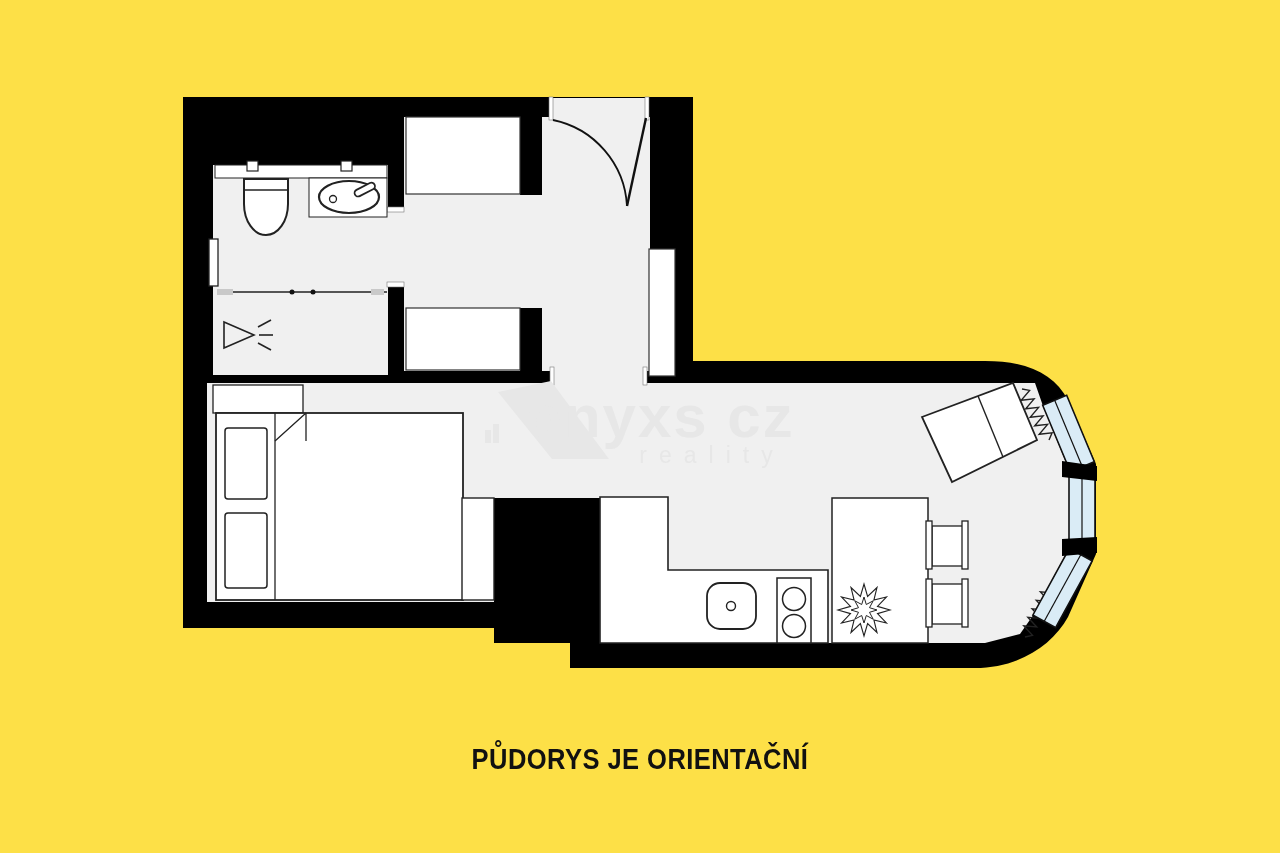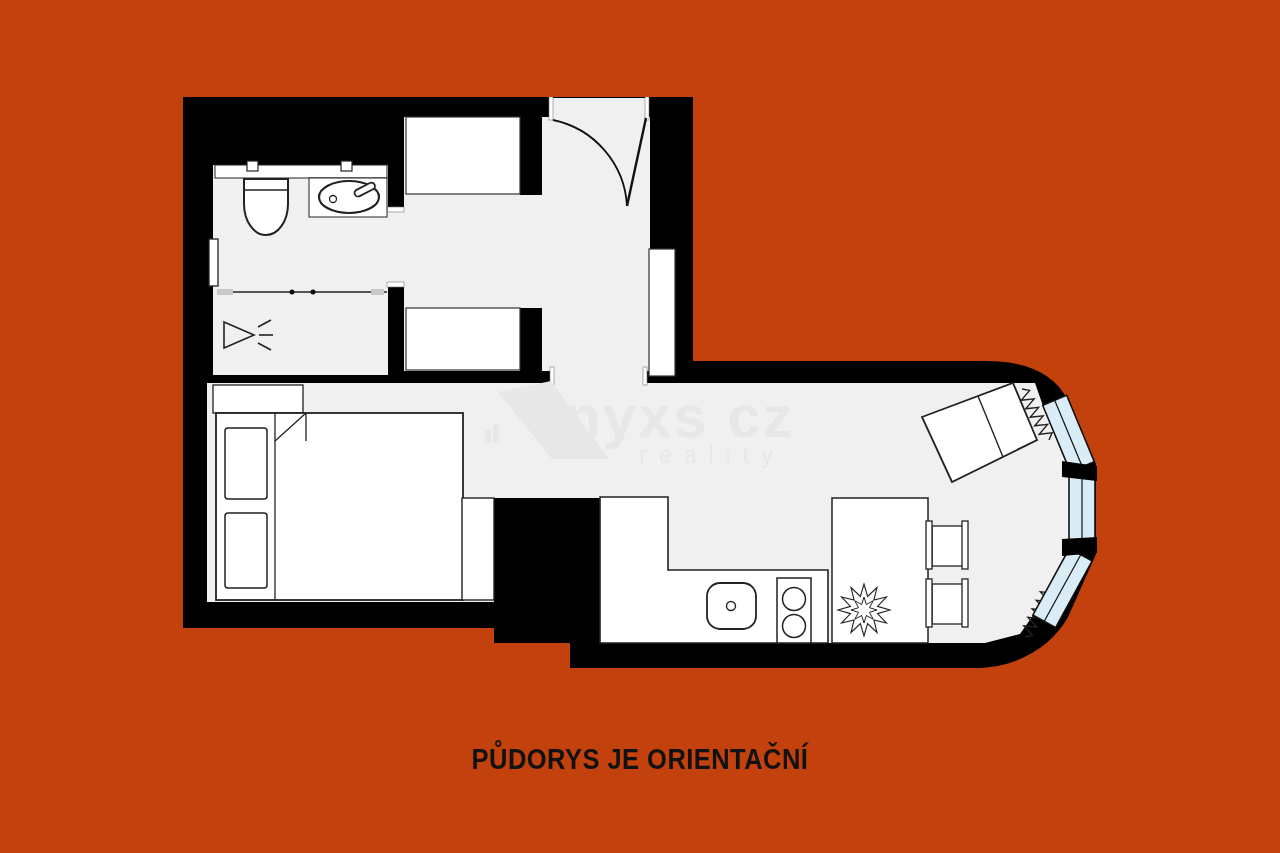--- a/index.html
+++ b/index.html
@@ -1,16 +1,16 @@
 <!DOCTYPE html>
 <html><head>
 <meta charset="utf-8">
 <style>
   html,body{margin:0;padding:0;background:#fff;}
-  .stage{position:relative;width:1280px;height:853px;background:#c2410c;overflow:hidden;
+  .stage{position:relative;width:1280px;height:853px;background:#fde047;overflow:hidden;
          font-family:"Liberation Sans", sans-serif;}
   .plan-svg{position:absolute;left:0;top:0;}
   .caption{position:absolute;left:0;top:743px;width:1280px;text-align:center;
            font-weight:bold;font-size:29px;letter-spacing:0.5px;color:#111;
            transform:scaleX(.88);transform-origin:50% 50%;}
   .wm-brand{font-weight:bold;letter-spacing:2px;}
   .wm-sub{letter-spacing:12px;}
 </style>
 </head>
 <body>

